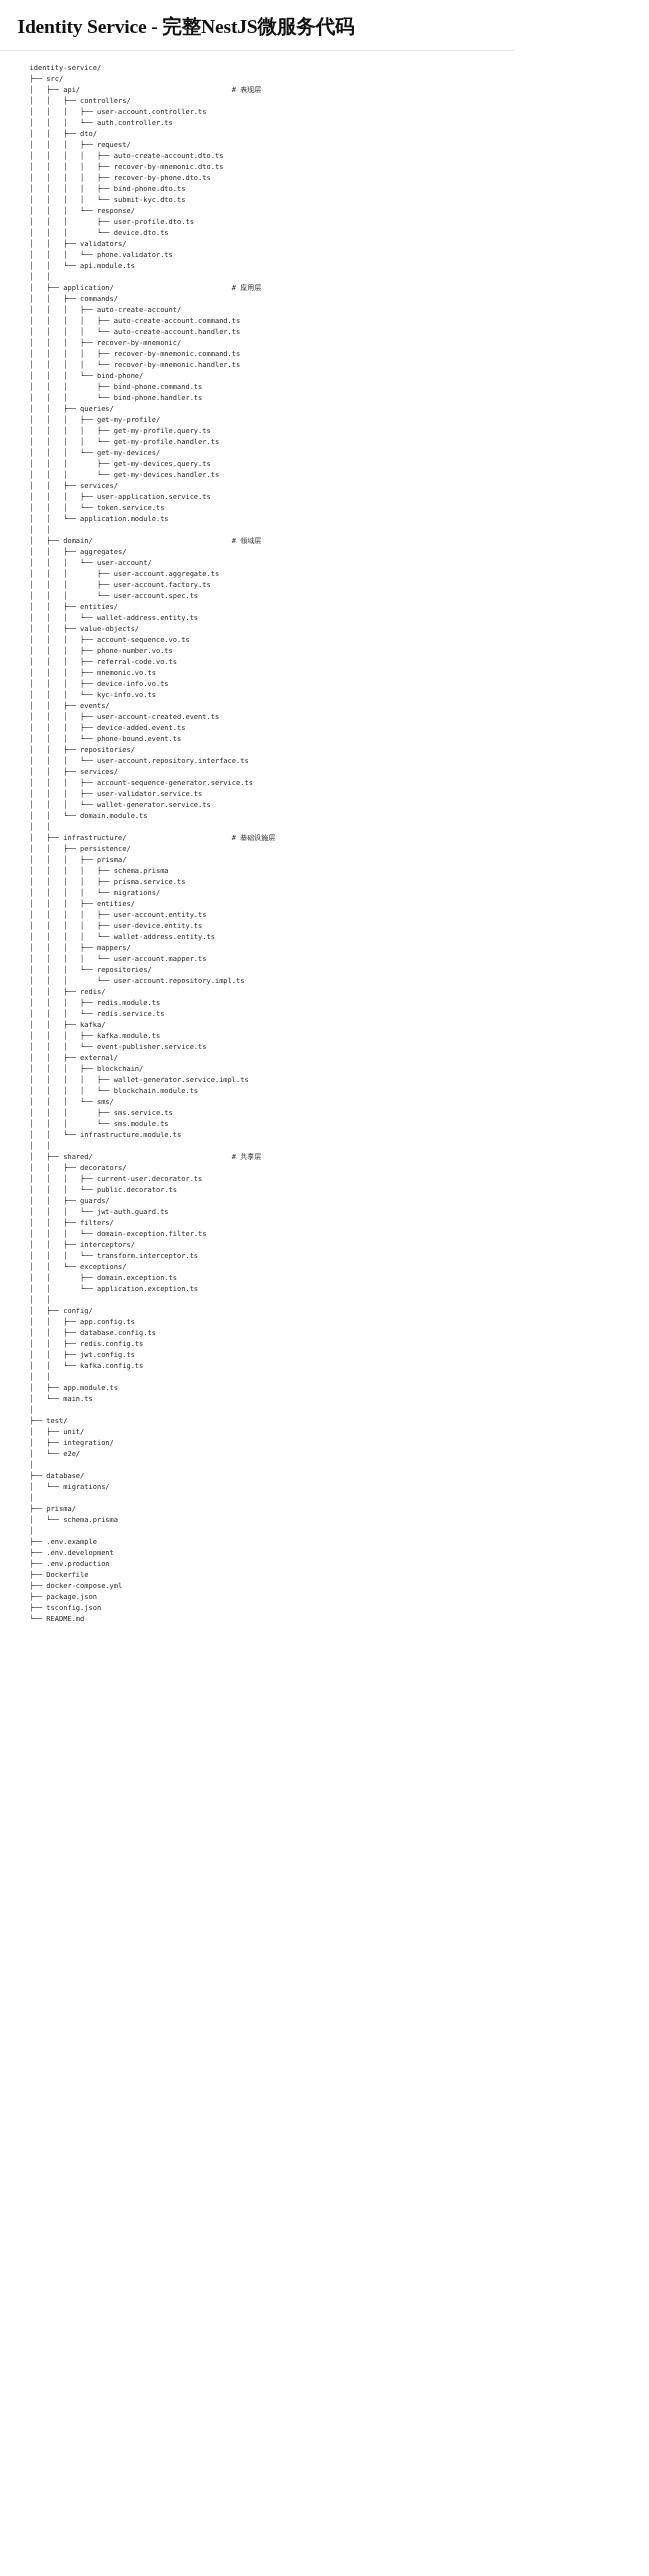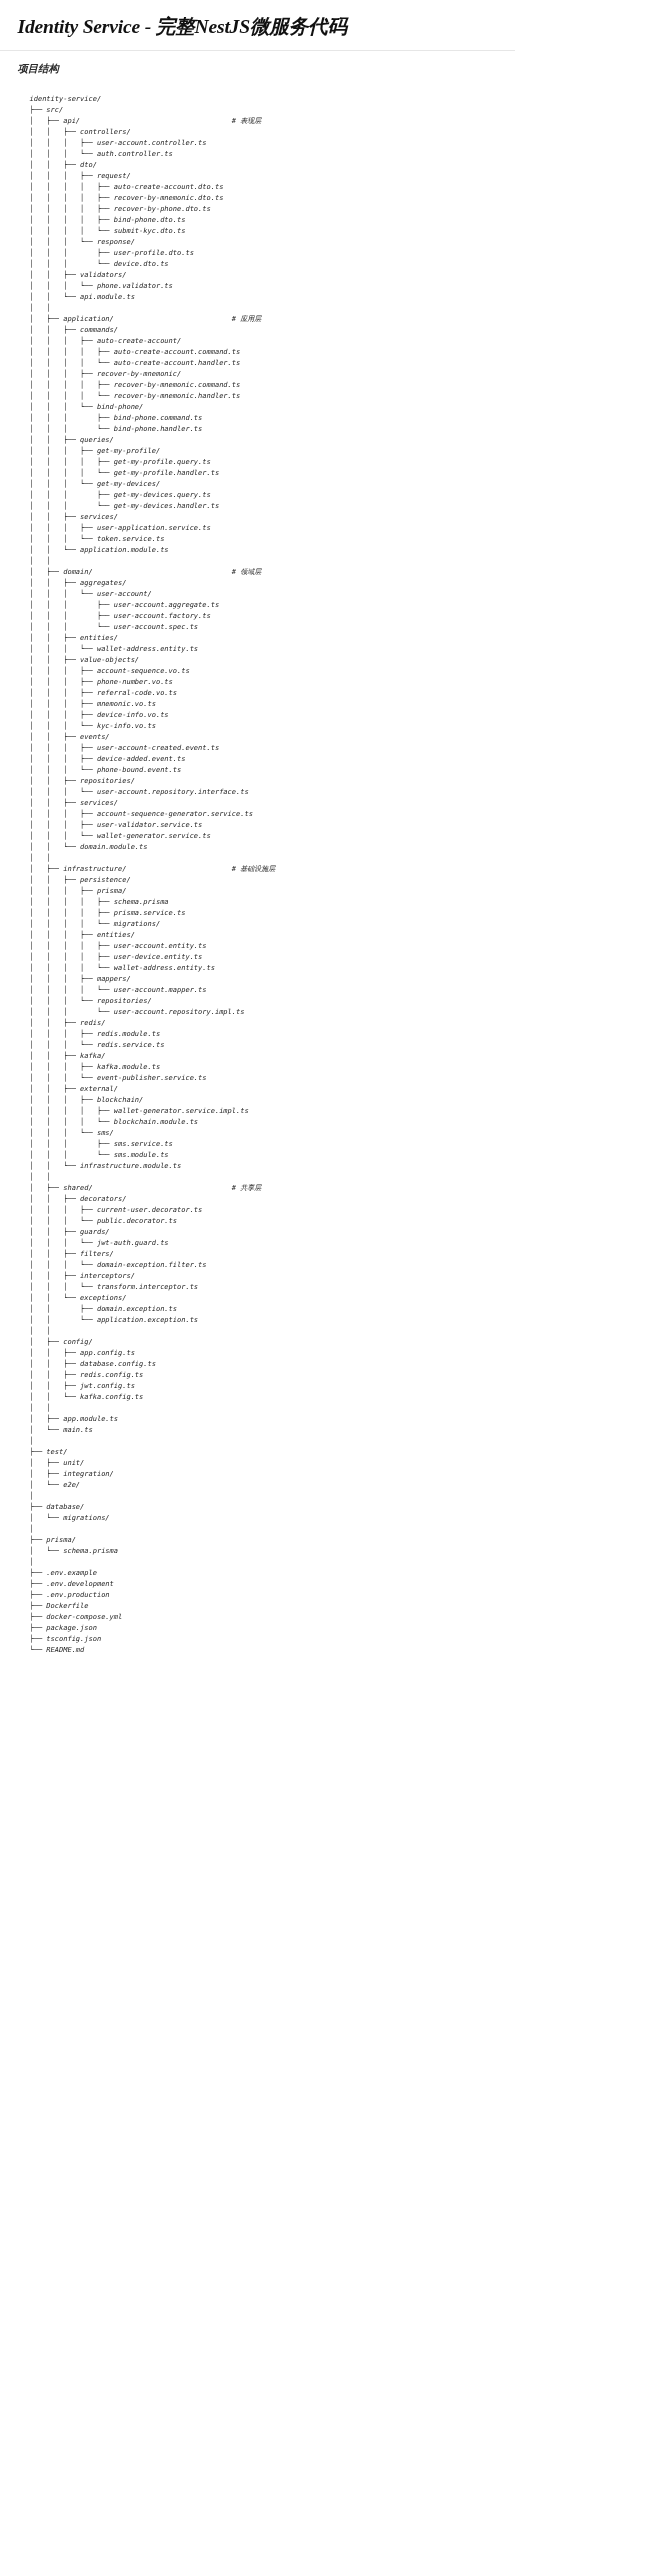--- a/index.html
+++ b/index.html
@@ -9,21 +9,20 @@
   }
   body {
     width: 649px;
     font-family: "Liberation Sans", sans-serif;
     color: #1a1a1a;
   }
   .page {
     width: 515px;
     box-sizing: border-box;
     padding: 0;
-    font-style: italic;
   }
   .doc-title {
     font-family: "Liberation Serif", serif;
     font-size: 19.6px;
     font-weight: bold;
     letter-spacing: -0.2px;
     color: #111111;
     padding: 13.4px 17.5px 9.3px 17.5px;
     margin: 0;
     border-bottom: 0.5px solid #e6e6e6;
@@ -49,21 +48,20 @@
     tab-size: 4;
   }
 </style>
 </head>
 <body>
 
 <div class="page">
 
   <h1 class="doc-title">Identity Service - 完整NestJS微服务代码</h1>
 
-  <h2 class="section-title">项目结构</h2>
 
   <div class="tree-wrap">
     <pre class="tree">identity-service/
 ├── src/
 │   ├── api/                                    # 表现层
 │   │   ├── controllers/
 │   │   │   ├── user-account.controller.ts
 │   │   │   └── auth.controller.ts
 │   │   ├── dto/
 │   │   │   ├── request/

